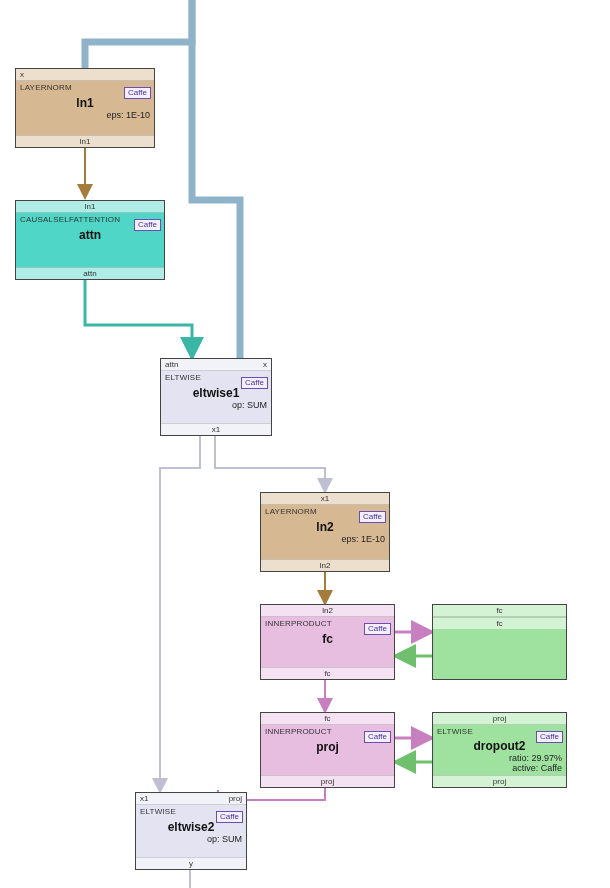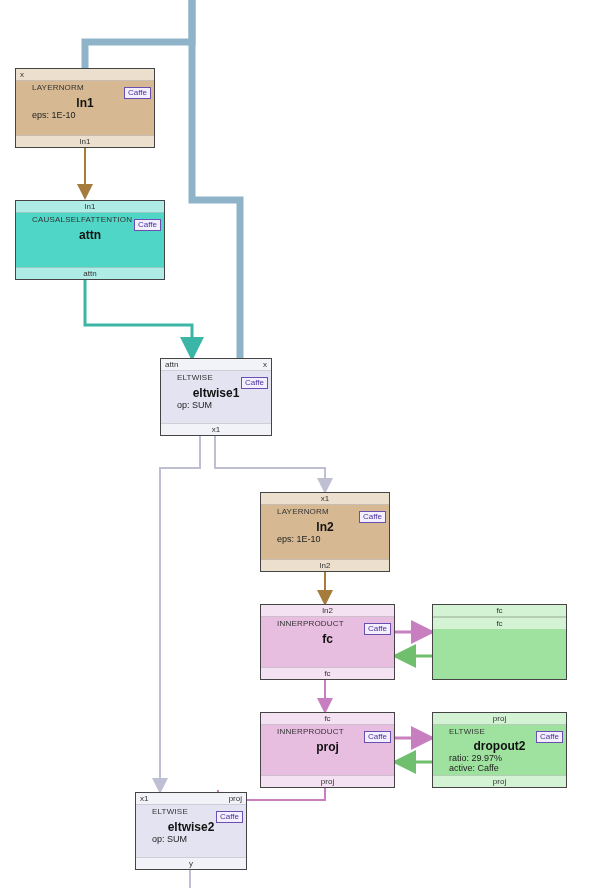--- a/index.html
+++ b/index.html
@@ -46,39 +46,39 @@
   .node .port-bot {
     border-top: 1px solid rgba(0,0,0,0.15);
     justify-content: center;
   }
   .node .port-top .pt-l { flex:1; text-align:left; padding-left:4px;}
   .node .port-top .pt-r { flex:1; text-align:right; padding-right:4px;}
   .node .port-top .pt-c { flex:1; text-align:center;}
   .node .body {
     flex: 1;
     position: relative;
-    padding: 2px 16px;
+    padding: 2px 4px;
     display: flex;
     flex-direction: column;
   }
   .node .type {
     font-size: 8px;
     color: #333;
     letter-spacing: 0.2px;
   }
   .node .name {
     font-weight: bold;
     font-size: 12px;
     text-align: center;
     margin-top: 4px;
     color: #111;
   }
   .node .params {
     font-size: 9px;
-    text-align: left;
+    text-align: right;
     color: #222;
   }
   .badge {
     position: absolute;
     right: 3px;
     top: 6px;
     font-size: 8px;
     padding: 0 3px;
     border: 1px solid #6a4fb3;
     color: #4a2fa0;

